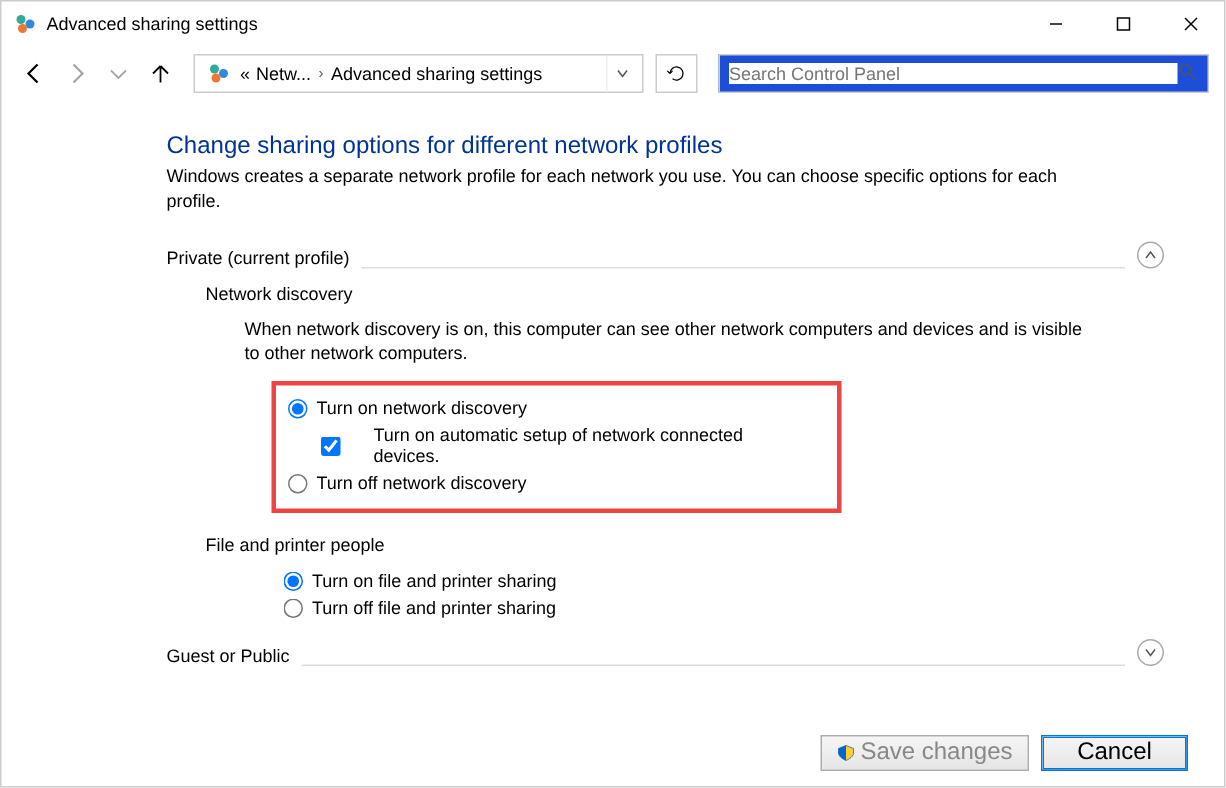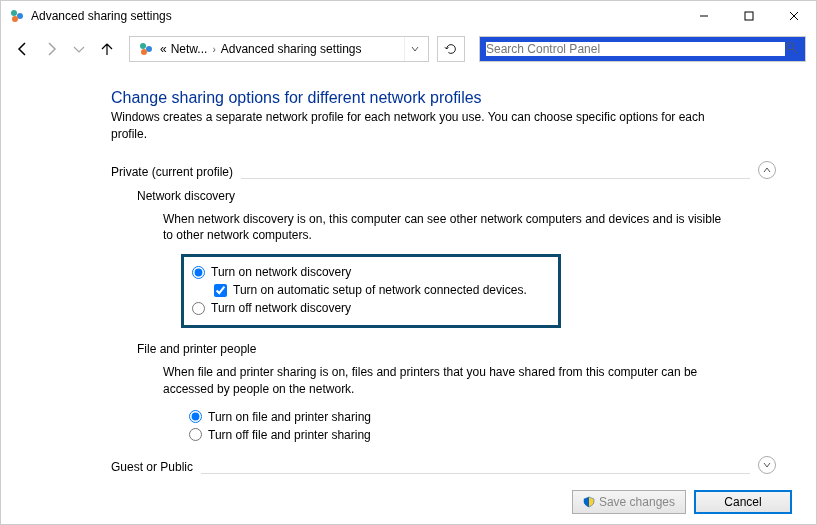--- a/index.html
+++ b/index.html
@@ -36,28 +36,28 @@
 .section-head { display: flex; align-items: flex-end; margin: 10px 0 10px 0; }
 .section-head .label { color: #000; }
 .section-head .line { flex: 1; border-bottom: 1px solid #ddd; margin: 0 8px; }
 .expbtn { width: 18px; height: 18px; border: 1px solid #aaa; border-radius: 50%; display: flex; align-items: center; justify-content: center; font-size: 9px; color: #555; }
 
 .subhead { margin: 8px 0 8px 26px; }
 .subdesc { margin: 0 0 10px 52px; max-width: 560px; line-height: 1.4; }
 .radiogroup { margin: 4px 0 12px 78px; }
 .radio-row { display: flex; align-items: center; gap: 6px; padding: 2px 0; }
 .radio-row input[type=radio], .radio-row input[type=checkbox] { margin: 0; }
-.check-row { display: flex; align-items: center; gap: 6px; padding: 2px 0 2px 22px; }
-
-.redbox { border: 3px solid #0c4a6e; padding: 6px 24px 8px 8px; margin: 2px 0 14px 70px; width: 380px; }
+.check-row { display: flex; align-items: center; gap: 22px; padding: 2px 0 2px 22px; }
+
+.redbox { border: 3px solid #ef4444; padding: 6px 24px 8px 8px; margin: 2px 0 14px 70px; width: 380px; }
 .redbox .radio-row, .redbox .check-row { margin-left: 0; }
 
 
 .btnbar { position: absolute; bottom: 10px; right: 24px; display: flex; gap: 8px; }
-.btn { min-width: 98px; height: 24px; border: 1px solid #adadad; background: linear-gradient(#f5f5f5,#e5e5e5); font-size: 12px; display: flex; align-items: center; justify-content: center; gap: 4px; padding: 0 10px; }
+.btn { min-width: 98px; height: 24px; border: 1px solid #adadad; background: linear-gradient(#f5f5f5,#e5e5e5); font-size: 16px; display: flex; align-items: center; justify-content: center; gap: 4px; padding: 0 10px; }
 .btn.primary { border: 1px solid #0078d7; box-shadow: inset 0 0 0 1px #0078d7; }
 .btn.disabled { color: #888; }
 .shield { width: 12px; height: 12px; }
 
 .disabled-arrow { opacity: 0.35; }
 </style>
 </head>
 <body>
 
 <div class="titlebar">
@@ -163,21 +163,20 @@
       <input type="checkbox" checked="" style="">
       <span>Turn on automatic setup of network connected devices.</span>
     </div>
     <div class="radio-row">
       <input type="radio" name="nd" style="">
       <span>Turn off network discovery</span>
     </div>
   </div>
 
   <div class="subhead">File and printer people</div>
-  <p class="subdesc">When file and printer sharing is on, files and printers that you have shared from this computer can be accessed by people on the network.</p>
   <div class="radiogroup">
     <div class="radio-row">
       <input type="radio" name="fps" checked="" style="">
       <span>Turn on file and printer sharing</span>
     </div>
     <div class="radio-row">
       <input type="radio" name="fps" style="">
       <span>Turn off file and printer sharing</span>
     </div>
   </div>

